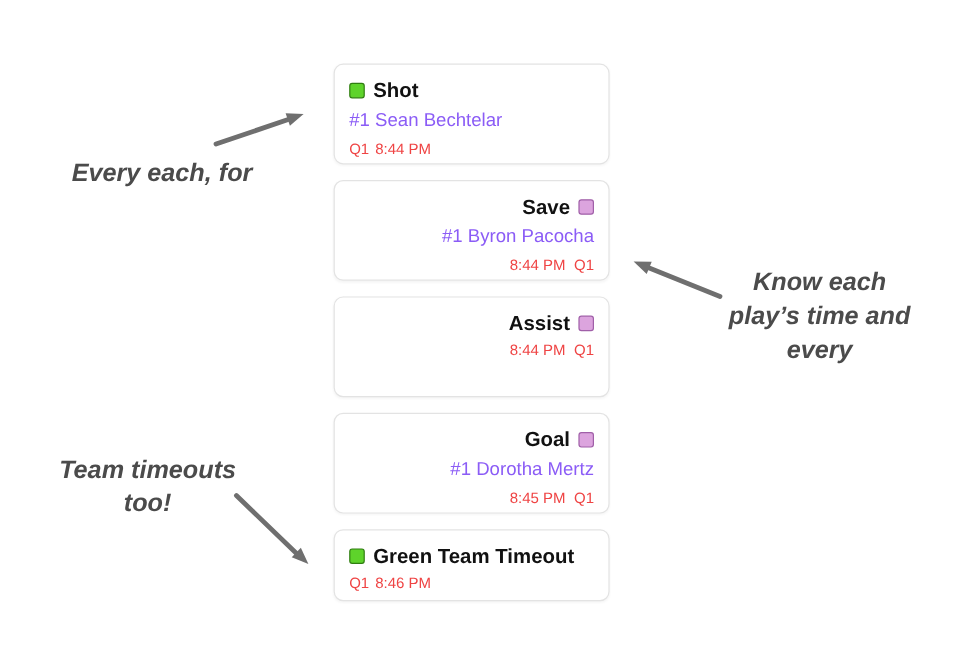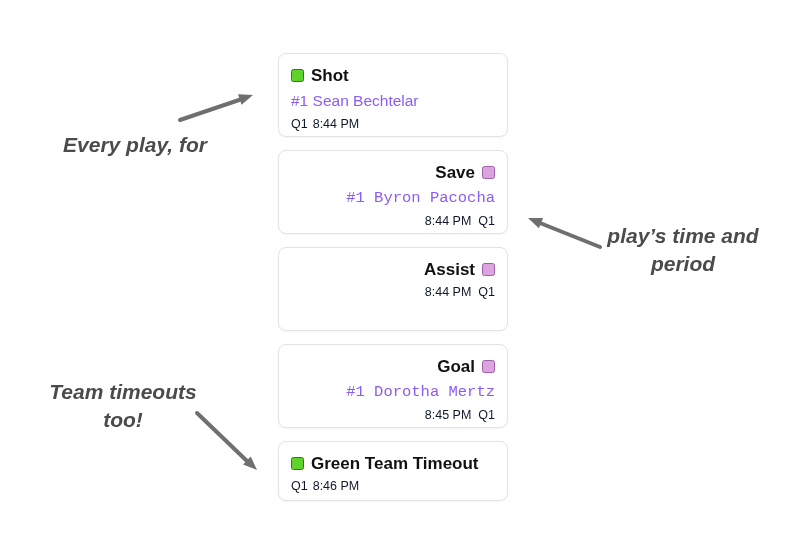--- a/index.html
+++ b/index.html
@@ -54,26 +54,26 @@
     font-weight: bold;
     color: #111111;
     white-space: nowrap;
   }
   .card-player {
     font-size: 15.5px;
     color: #8b5cf6;
     line-height: 26px;
     white-space: nowrap;
   }
-  .card.align-right .card-player { text-align: right; font-family: Liberation Mono, monospace; }
+  .card.align-right .card-player { text-align: right; }
   .meta-row {
     display: flex;
     gap: 5px;
     font-size: 12.5px;
-    color: #0f172a;
+    color: #ef4444;
     line-height: 21px;
   }
   .card.align-right .meta-row { justify-content: flex-end; gap: 7px; }
 
   
   .annotation {
     position: absolute;
     font-style: italic;
     font-weight: bold;
     font-size: 21px;
@@ -148,26 +148,27 @@
       </div>
 
       <div class="meta-row">
         <span class="meta-part">Q1</span>
         <span class="meta-part">8:46 PM</span>
       </div>
     </div>
     </div>
 
   <div id="annotation-every-play" class="annotation">
-    <div>Every play, for</div>
+    <div>Every each, for</div>
   </div>
 
   <div id="annotation-know-time" class="annotation">
+    <div>Know each</div>
     <div>play’s time and</div>
-    <div>period</div>
+    <div>every</div>
   </div>
 
   <div id="annotation-team-timeouts" class="annotation">
     <div>Team timeouts</div>
     <div>too!</div>
   </div>
 
   <svg id="arrow-1" class="arrow-svg" width="85" height="40">
     <line class="arrow-line" x1="5" y1="32" x2="67" y2="11"></line>
     <polygon class="arrow-head" points="78,7 66.6,16.7 63,6.3"></polygon>

